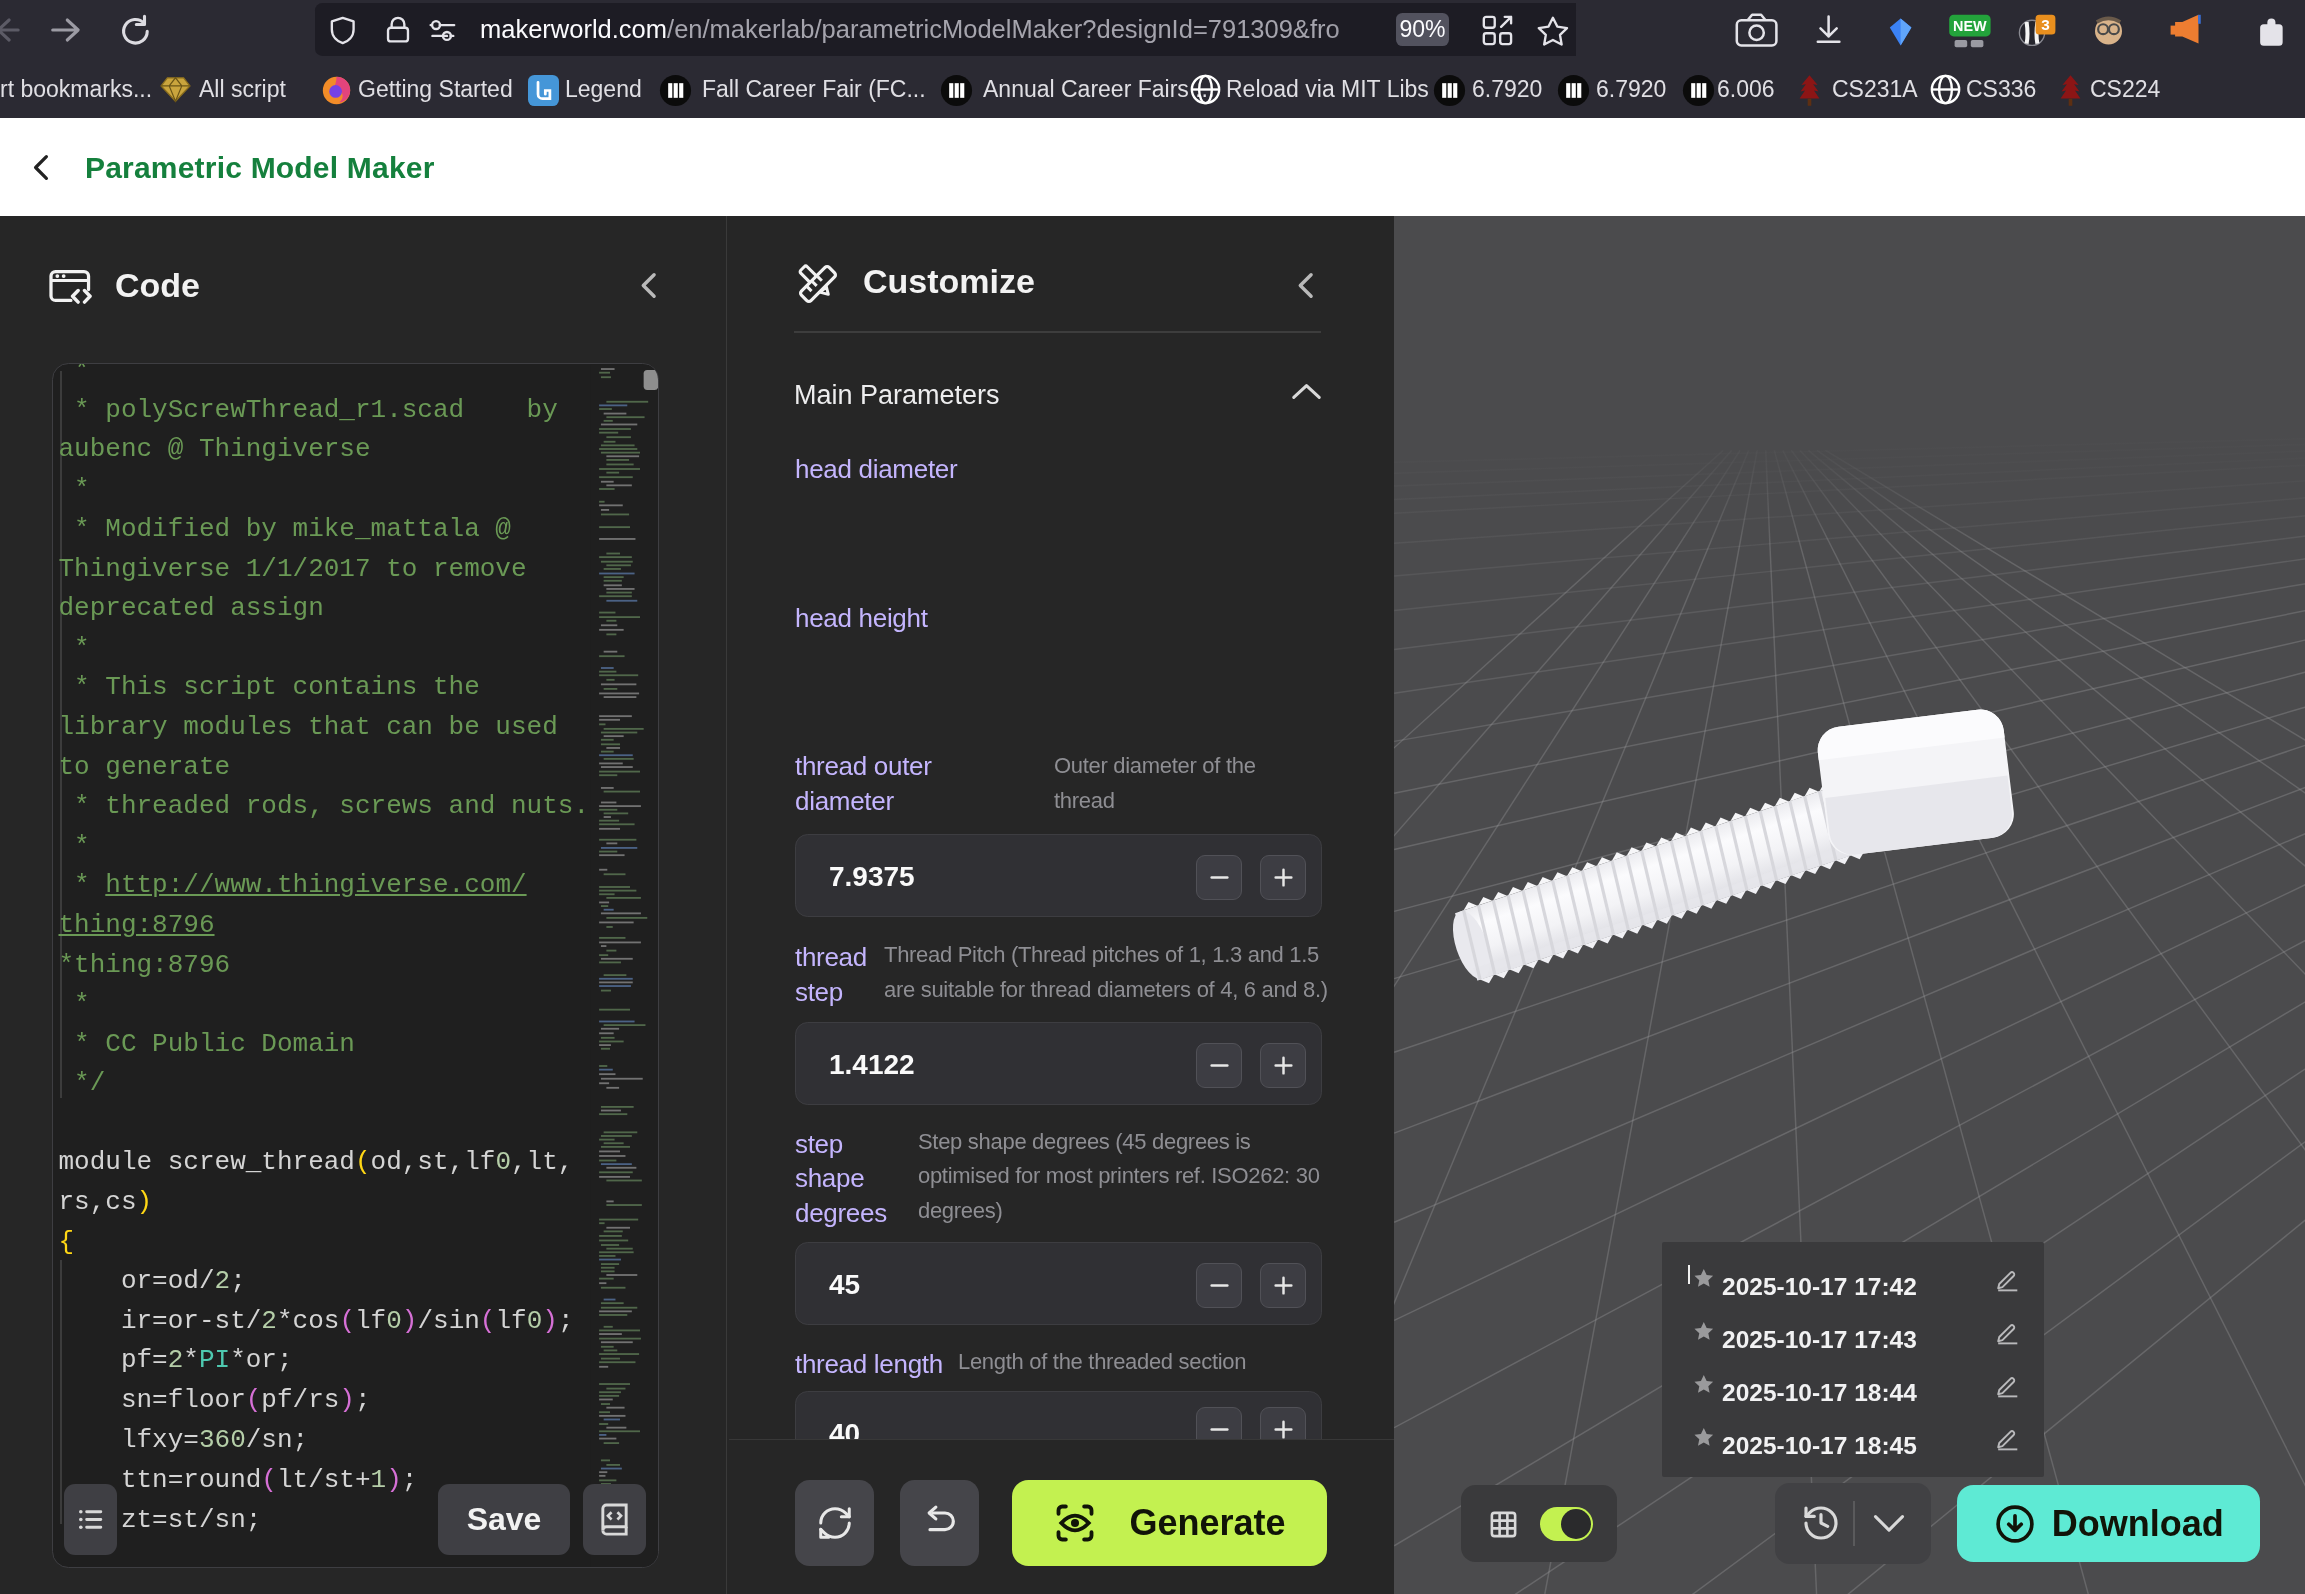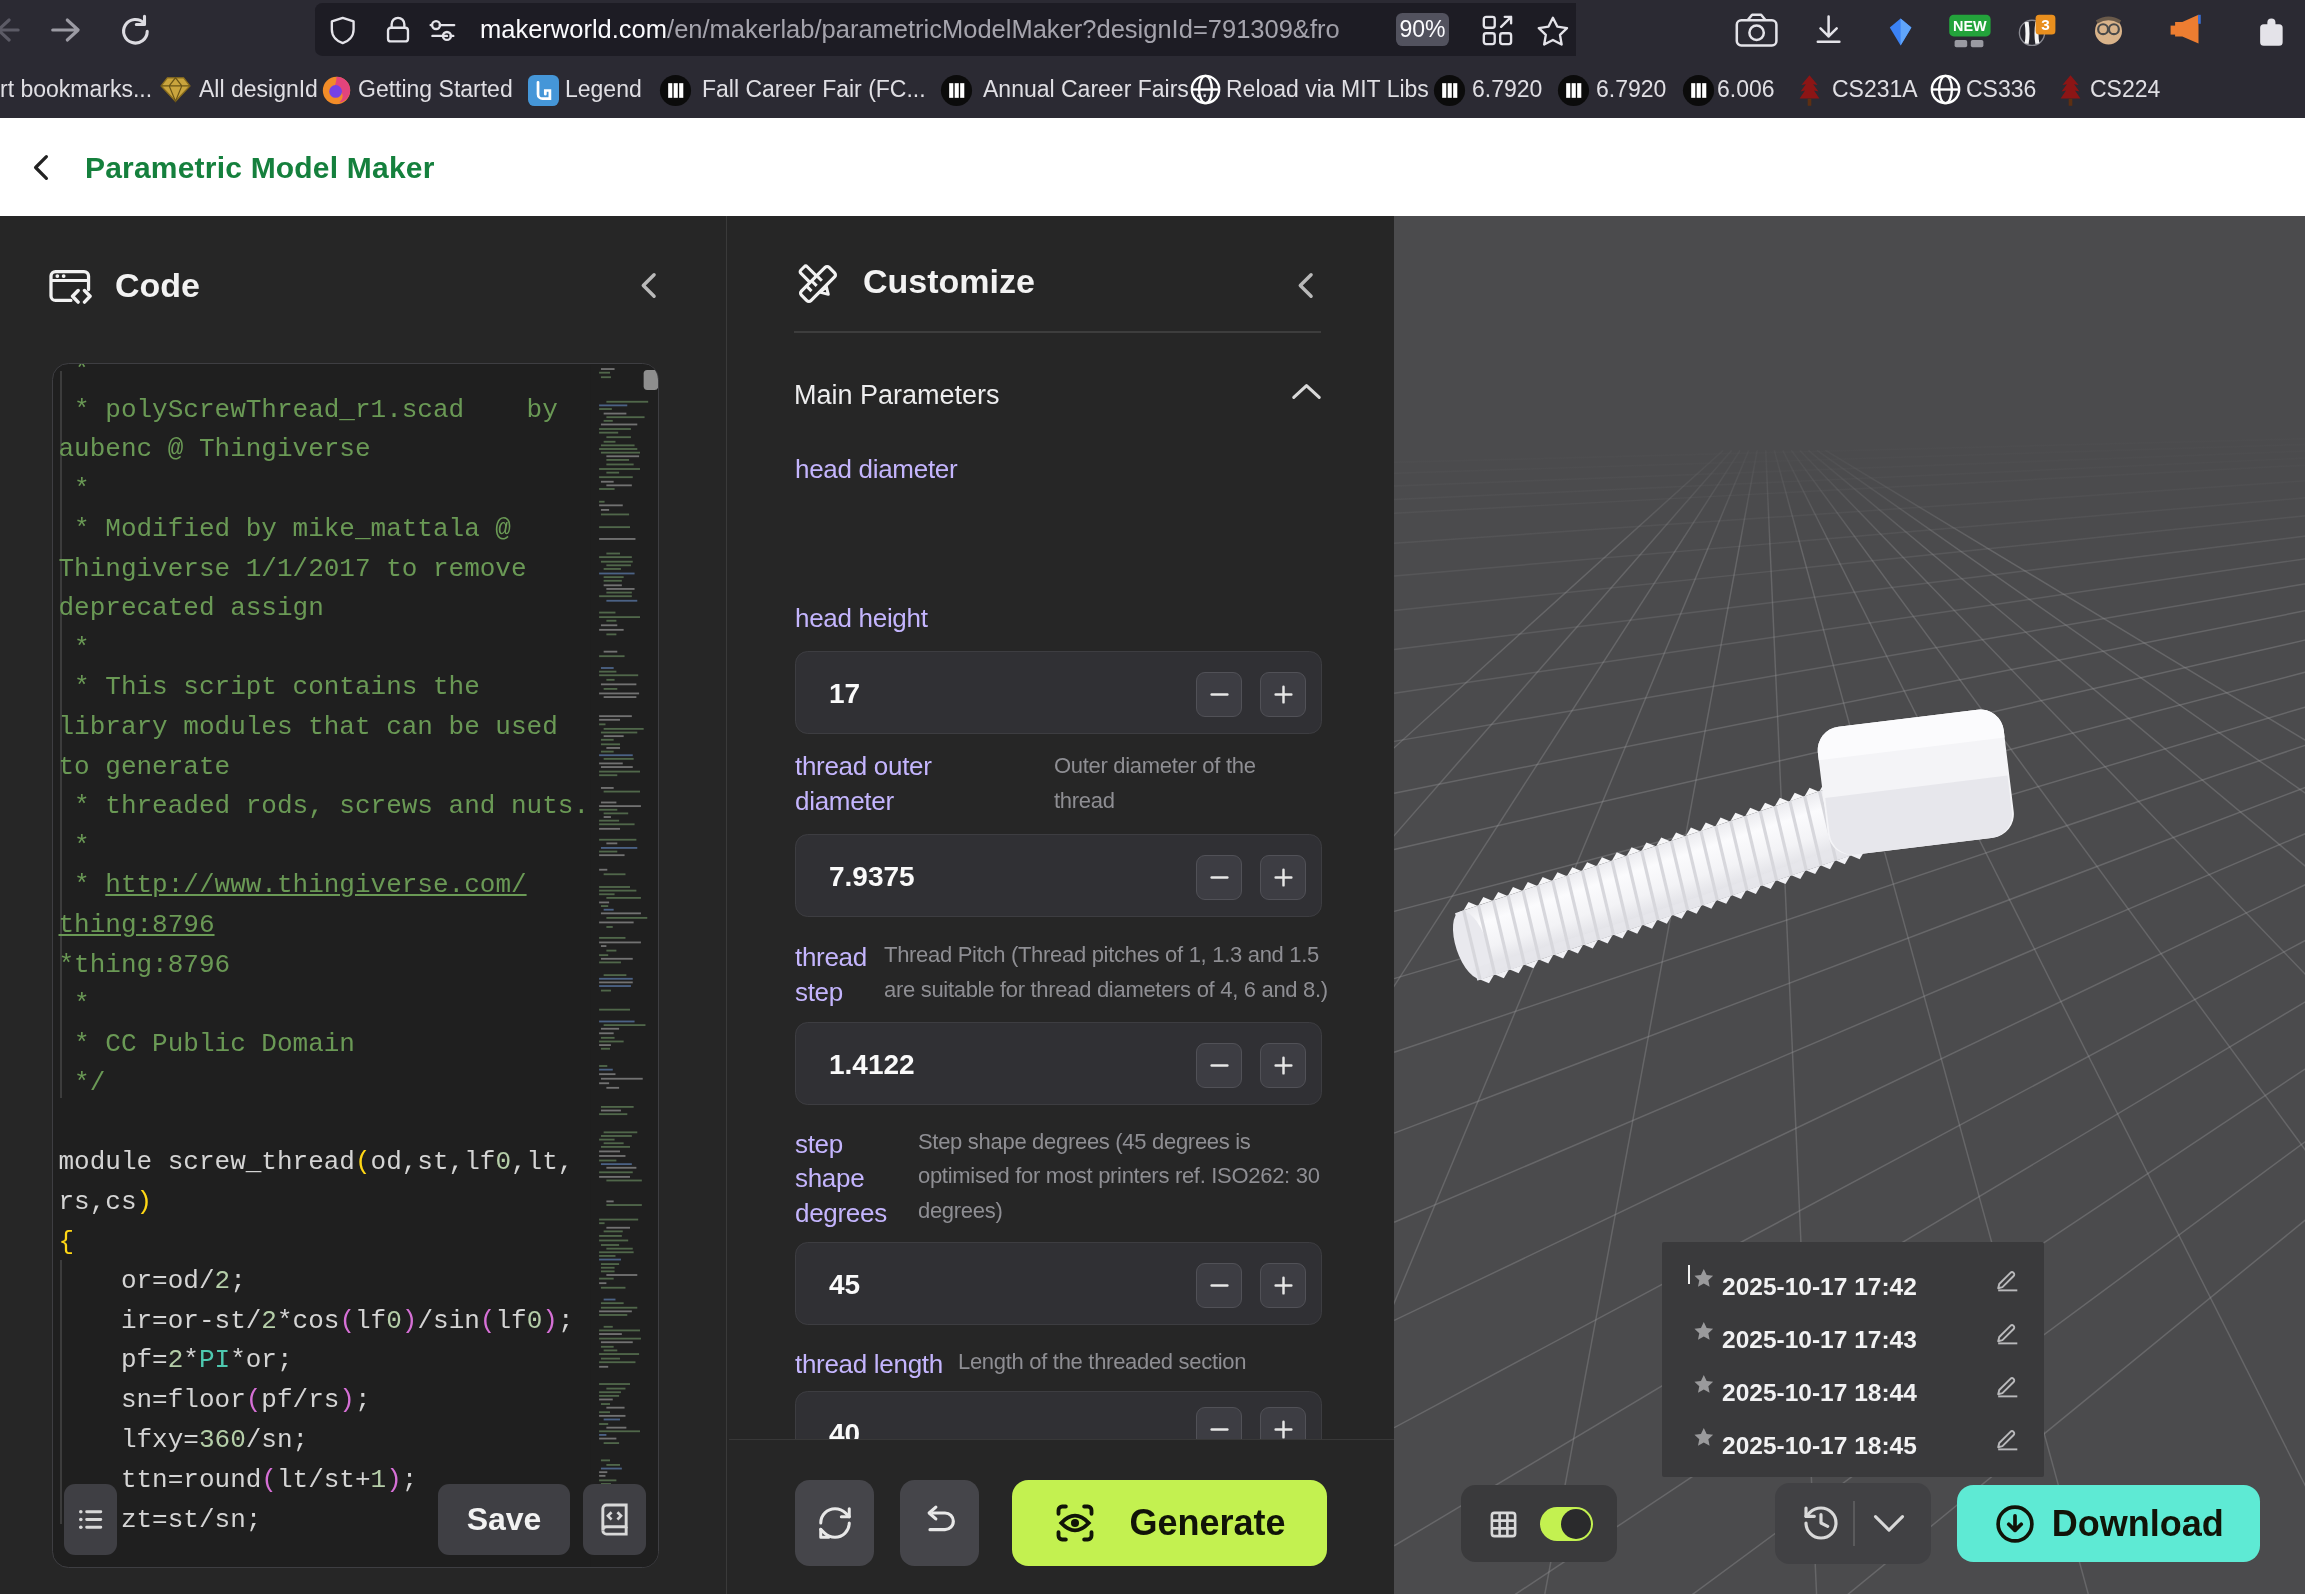--- a/index.html
+++ b/index.html
@@ -103,21 +103,21 @@
     <rect x="484" y="14" width="8" height="10" fill="#ed7d31"></rect>
     <path d="M516 2 v10" stroke="#3b6fd4" stroke-width="3"></path>
     <path d="M596 6 a4.5 4.5 0 0 1 4.5 4.5 v2 h4 a4 4 0 0 1 4 4 v16 a4 4 0 0 1 -4 4 h-17 a4 4 0 0 1 -4 -4 v-16 a4 4 0 0 1 4 -4 h4 v-2 a4.5 4.5 0 0 1 4.5 -4.5 z" fill="#e4e3e9"></path>
   </svg>
   <div class="bmrow">
     <span class="bm" style="left:0px">rt bookmarks...</span>
     <svg class="abs" style="left:160px;top:16.4px" width="31" height="27" viewBox="0 0 34 30">
         <path d="M8 2 h18 l7 9 -16 17 -16 -17 z" fill="#caa53d" stroke="#8a6d1d" stroke-width="1.5"></path>
         <path d="M1 11 h32 M17 28 l-7 -17 7 -9 7 9 z" stroke="#6b5516" stroke-width="1.3" fill="none"></path>
       </svg>
-    <span class="bm" style="left:199px">All designId</span>
+    <span class="bm" style="left:199px">All script</span>
     <svg class="abs" style="left:321px;top:14.5px" width="31" height="31" viewBox="0 0 34 34">
         <circle cx="17" cy="17" r="15" fill="#f28c28"></circle>
         <path d="M17 2 a15 15 0 0 1 15 15 c0 8 -7 13 -12 13 c4 -3 5 -8 2 -12 c-3 2 -6 1 -7 -2 c-1 -4 2 -6 2 -14 z" fill="#e3447c"></path>
         <circle cx="16" cy="18" r="7" fill="#7542e5"></circle>
       </svg>
     <span class="bm" style="left:358px">Getting Started</span>
     <svg class="abs" style="left:528px;top:14.5px" width="31" height="31" viewBox="0 0 34 34">
         <rect width="34" height="34" rx="7" fill="#4596d8"></rect>
         <path d="M11 8 v13 a5 5 0 0 0 5 5 h8 v-9 h-5 v4" stroke="#fff" stroke-width="3" fill="none" stroke-linecap="round"></path>
       </svg>
@@ -496,33 +496,20 @@
       </svg>
     <div class="abs" style="left:65px;top:115px;width:527px;height:1.8px;background:#3d3d3d"></div>
 
     <div class="abs" style="left:65px;top:164px;font-size:27px;color:#ededee">Main Parameters</div>
     <svg class="abs" style="left:562px;top:165px" width="31" height="20" viewBox="0 0 34 22">
         <path d="M3 18 L17 5 L31 18" stroke="#d9d9d9" stroke-width="3.4" fill="none" stroke-linecap="round" stroke-linejoin="round"></path>
       </svg>
 
     <div class="label" style="left:66px;top:238px">head diameter</div>
     <div class="label" style="left:66px;top:387px">head height</div>
-    <div class="nbox" style="top:435px">
-  <span class="nval">17</span>
-  <div class="sbtn" style="left:400px;top:20px">
-          <svg viewBox="0 0 24 24" width="27" height="27">
-            <path d="M5 12h14" stroke="#e6e6e6" stroke-width="2.2" stroke-linecap="round" fill="none"></path>
-          </svg>
-        </div>
-  <div class="sbtn" style="left:464px;top:20px">
-          <svg viewBox="0 0 24 24" width="27" height="27">
-            <path d="M5 12h14M12 5v14" stroke="#e6e6e6" stroke-width="2.2" stroke-linecap="round" fill="none"></path>
-          </svg>
-        </div>
-</div>
     <div class="label" style="left:66px;top:535px">thread outer</div>
     <div class="label" style="left:66px;top:570px">diameter</div>
     <div class="desc" style="left:325px;top:537px">Outer diameter of the</div>
     <div class="desc" style="left:325px;top:572px">thread</div>
     <div class="nbox" style="top:618px">
   <span class="nval">7.9375</span>
   <div class="sbtn" style="left:400px;top:20px">
           <svg viewBox="0 0 24 24" width="27" height="27">
             <path d="M5 12h14" stroke="#e6e6e6" stroke-width="2.2" stroke-linecap="round" fill="none"></path>
           </svg>

